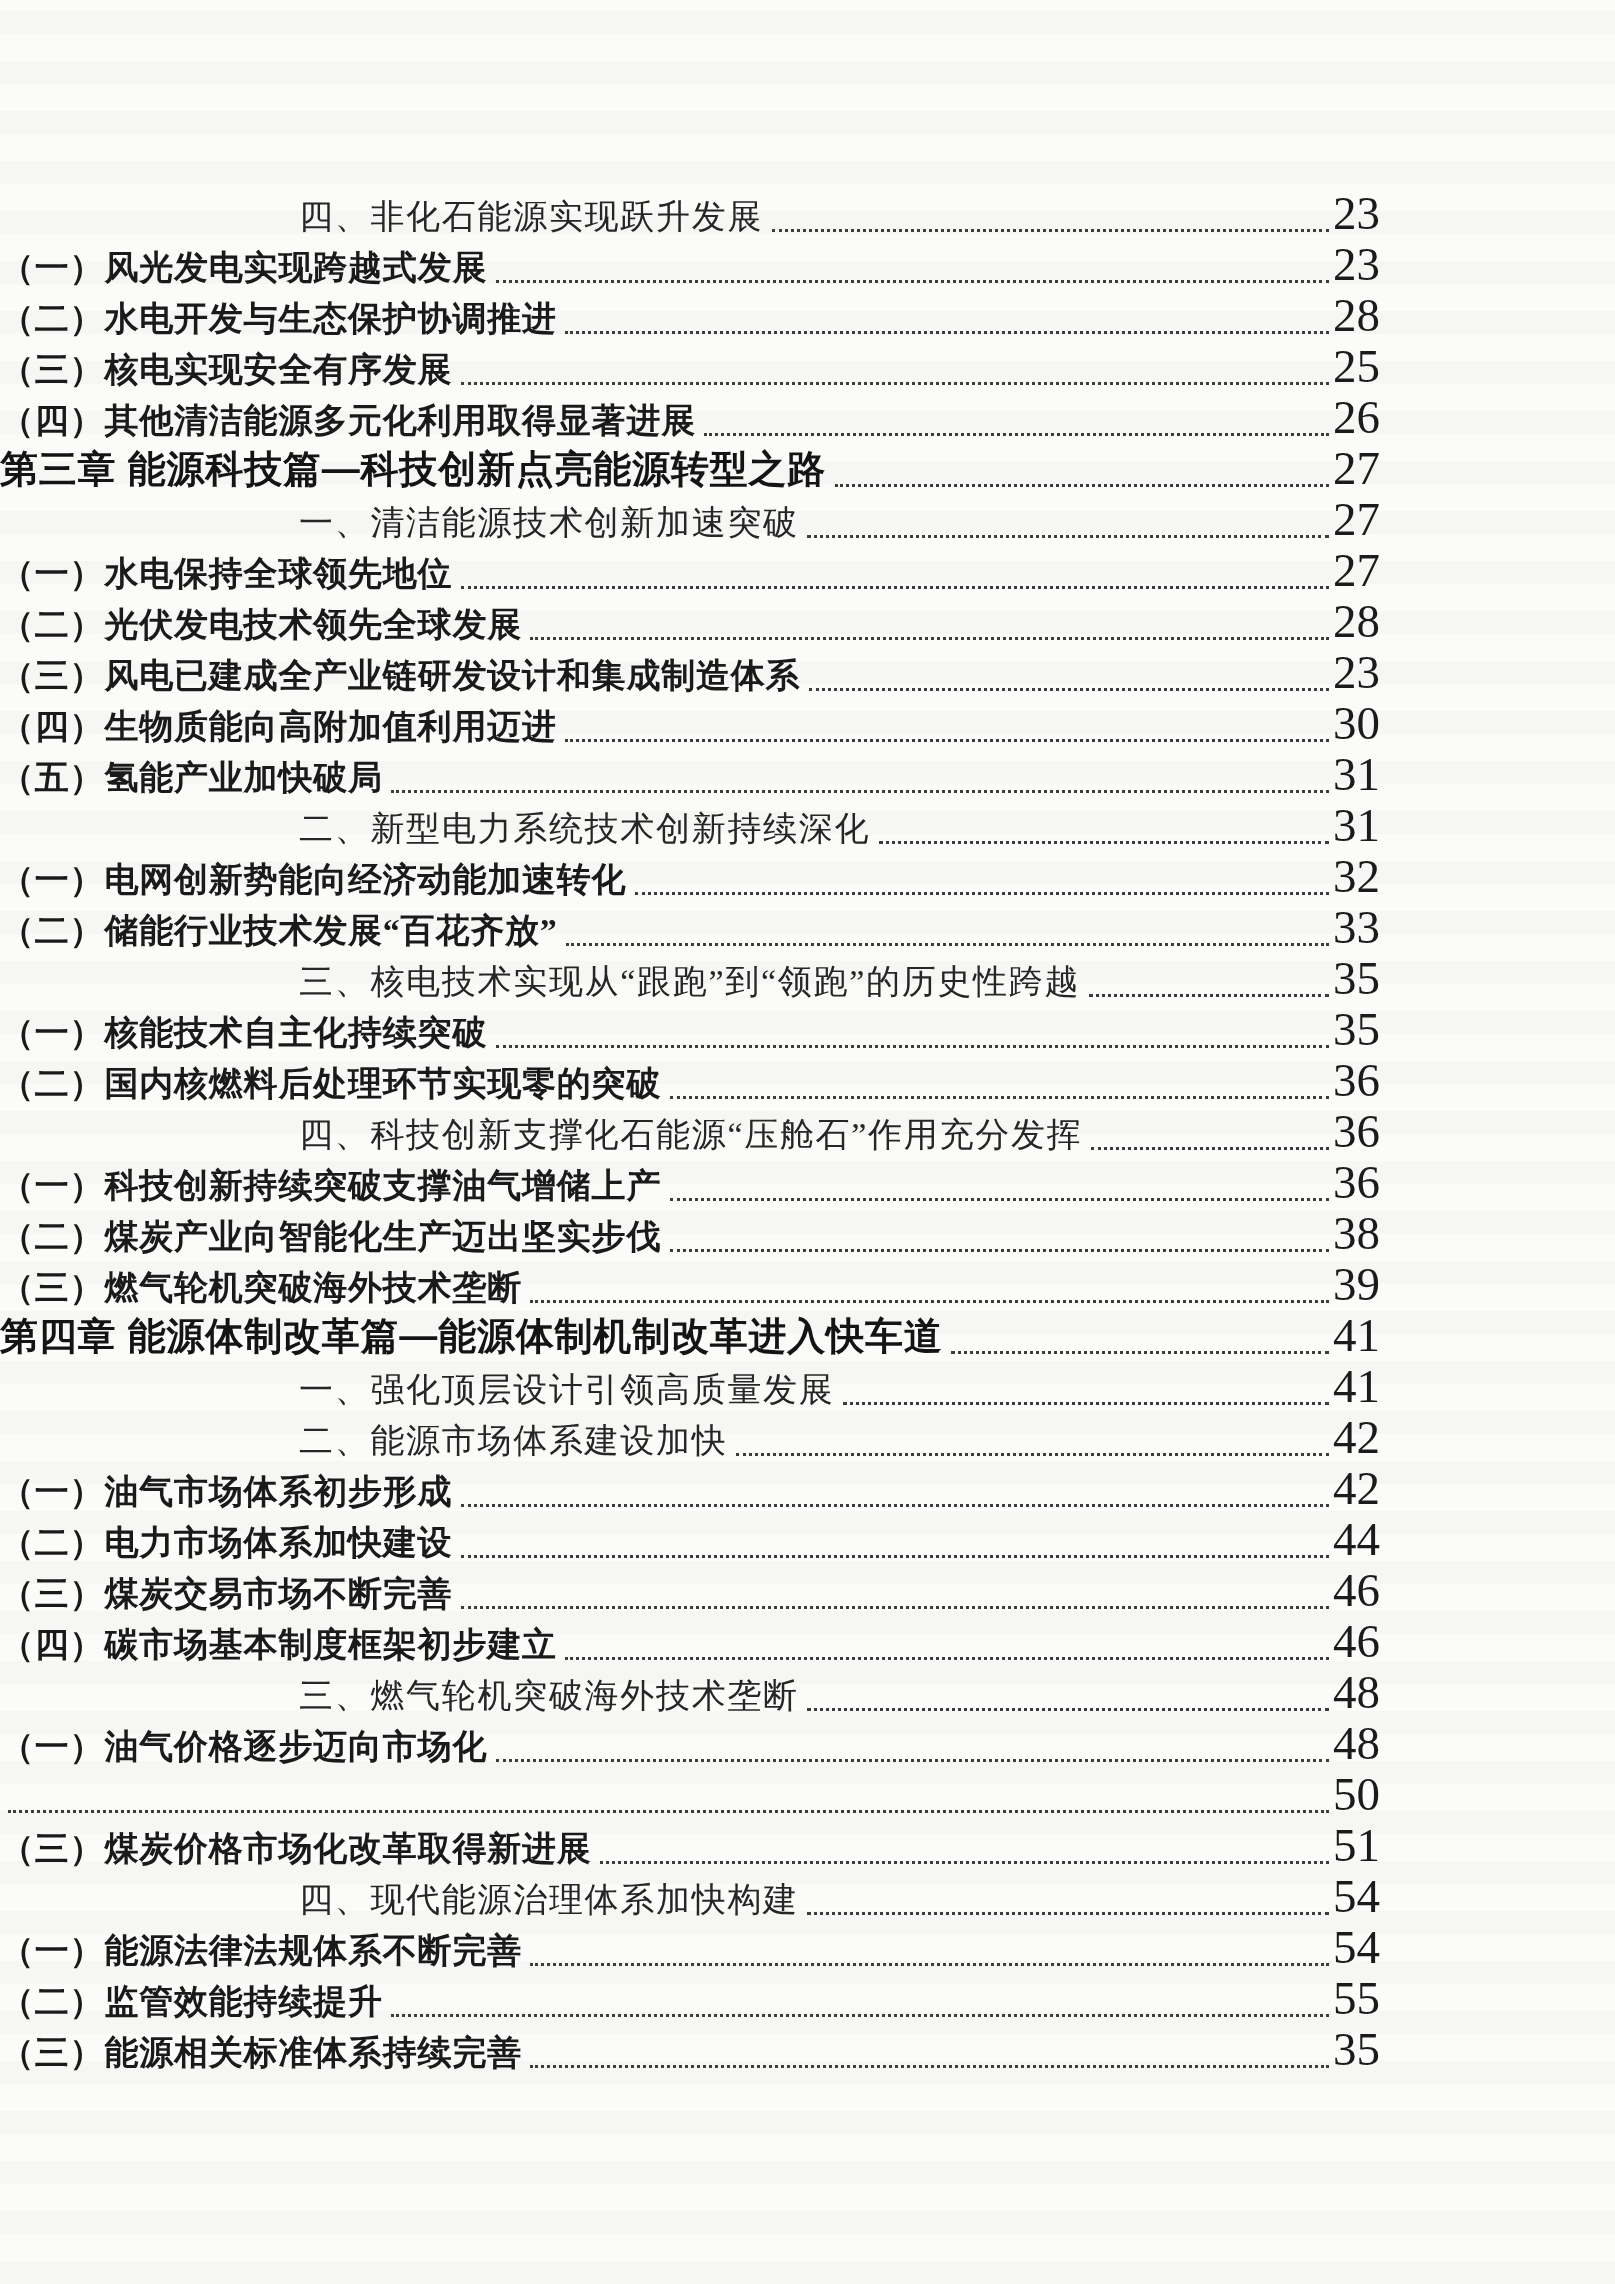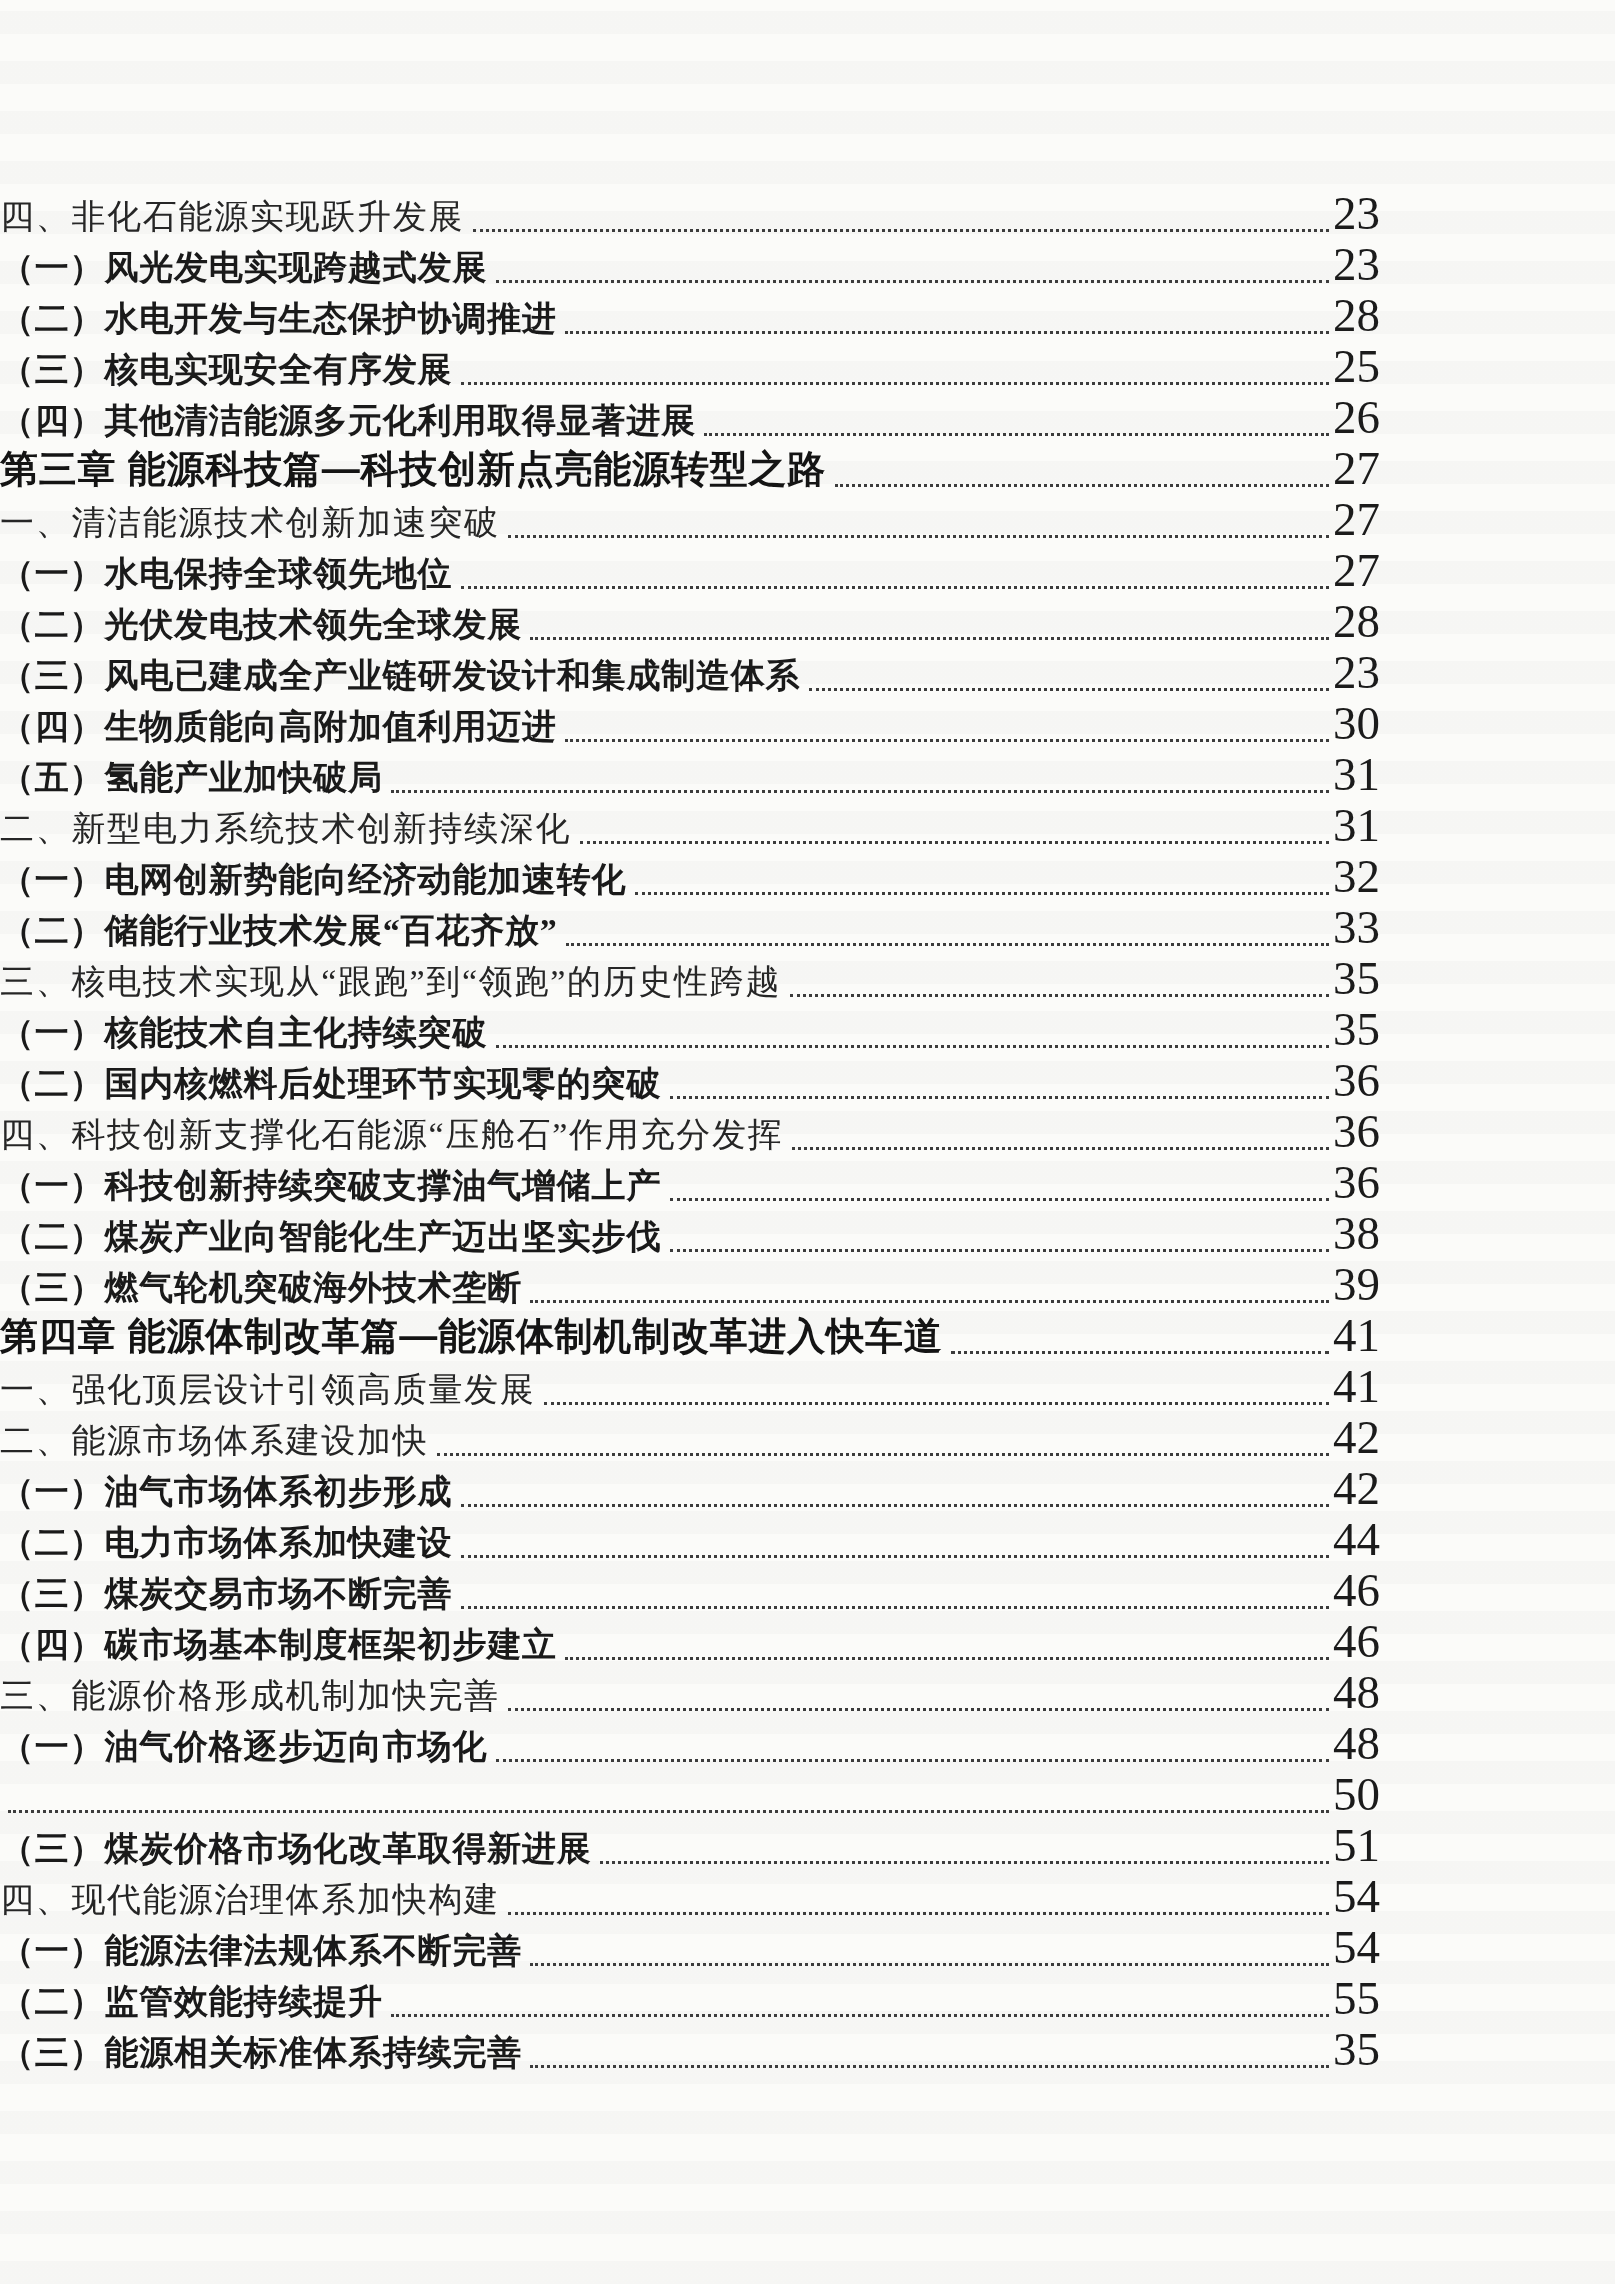--- a/index.html
+++ b/index.html
@@ -31,20 +31,21 @@
     color: #1e1e1e;
   }
   .toc-row.chapter {
     font-family: "Liberation Sans", "DejaVu Sans", sans-serif;
     font-weight: 700;
     font-size: 38px;
     letter-spacing: 0.8px;
     color: #141414;
   }
   .toc-row.section {
+    padding-left: 299px;
     font-size: 34px;
     font-weight: 400;
     letter-spacing: 1.7px;
     color: #262626;
   }
   .toc-row.sub {
     font-size: 34px;
     font-weight: 600;
     letter-spacing: 0.8px;
     color: #1a1a1a;
@@ -238,21 +239,21 @@
     <span class="toc-page">46</span>
   </div>
 
   <div class="toc-row sub">
     <span class="toc-label">（四）碳市场基本制度框架初步建立</span>
     <span class="leader"></span>
     <span class="toc-page">46</span>
   </div>
 
   <div class="toc-row section">
-    <span class="toc-label">三、能源价格形成机制加快完善</span>
+    <span class="toc-label">三、燃气轮机突破海外技术垄断</span>
     <span class="leader"></span>
     <span class="toc-page">48</span>
   </div>
 
   <div class="toc-row sub">
     <span class="toc-label">（一）油气价格逐步迈向市场化</span>
     <span class="leader"></span>
     <span class="toc-page">48</span>
   </div>
 

